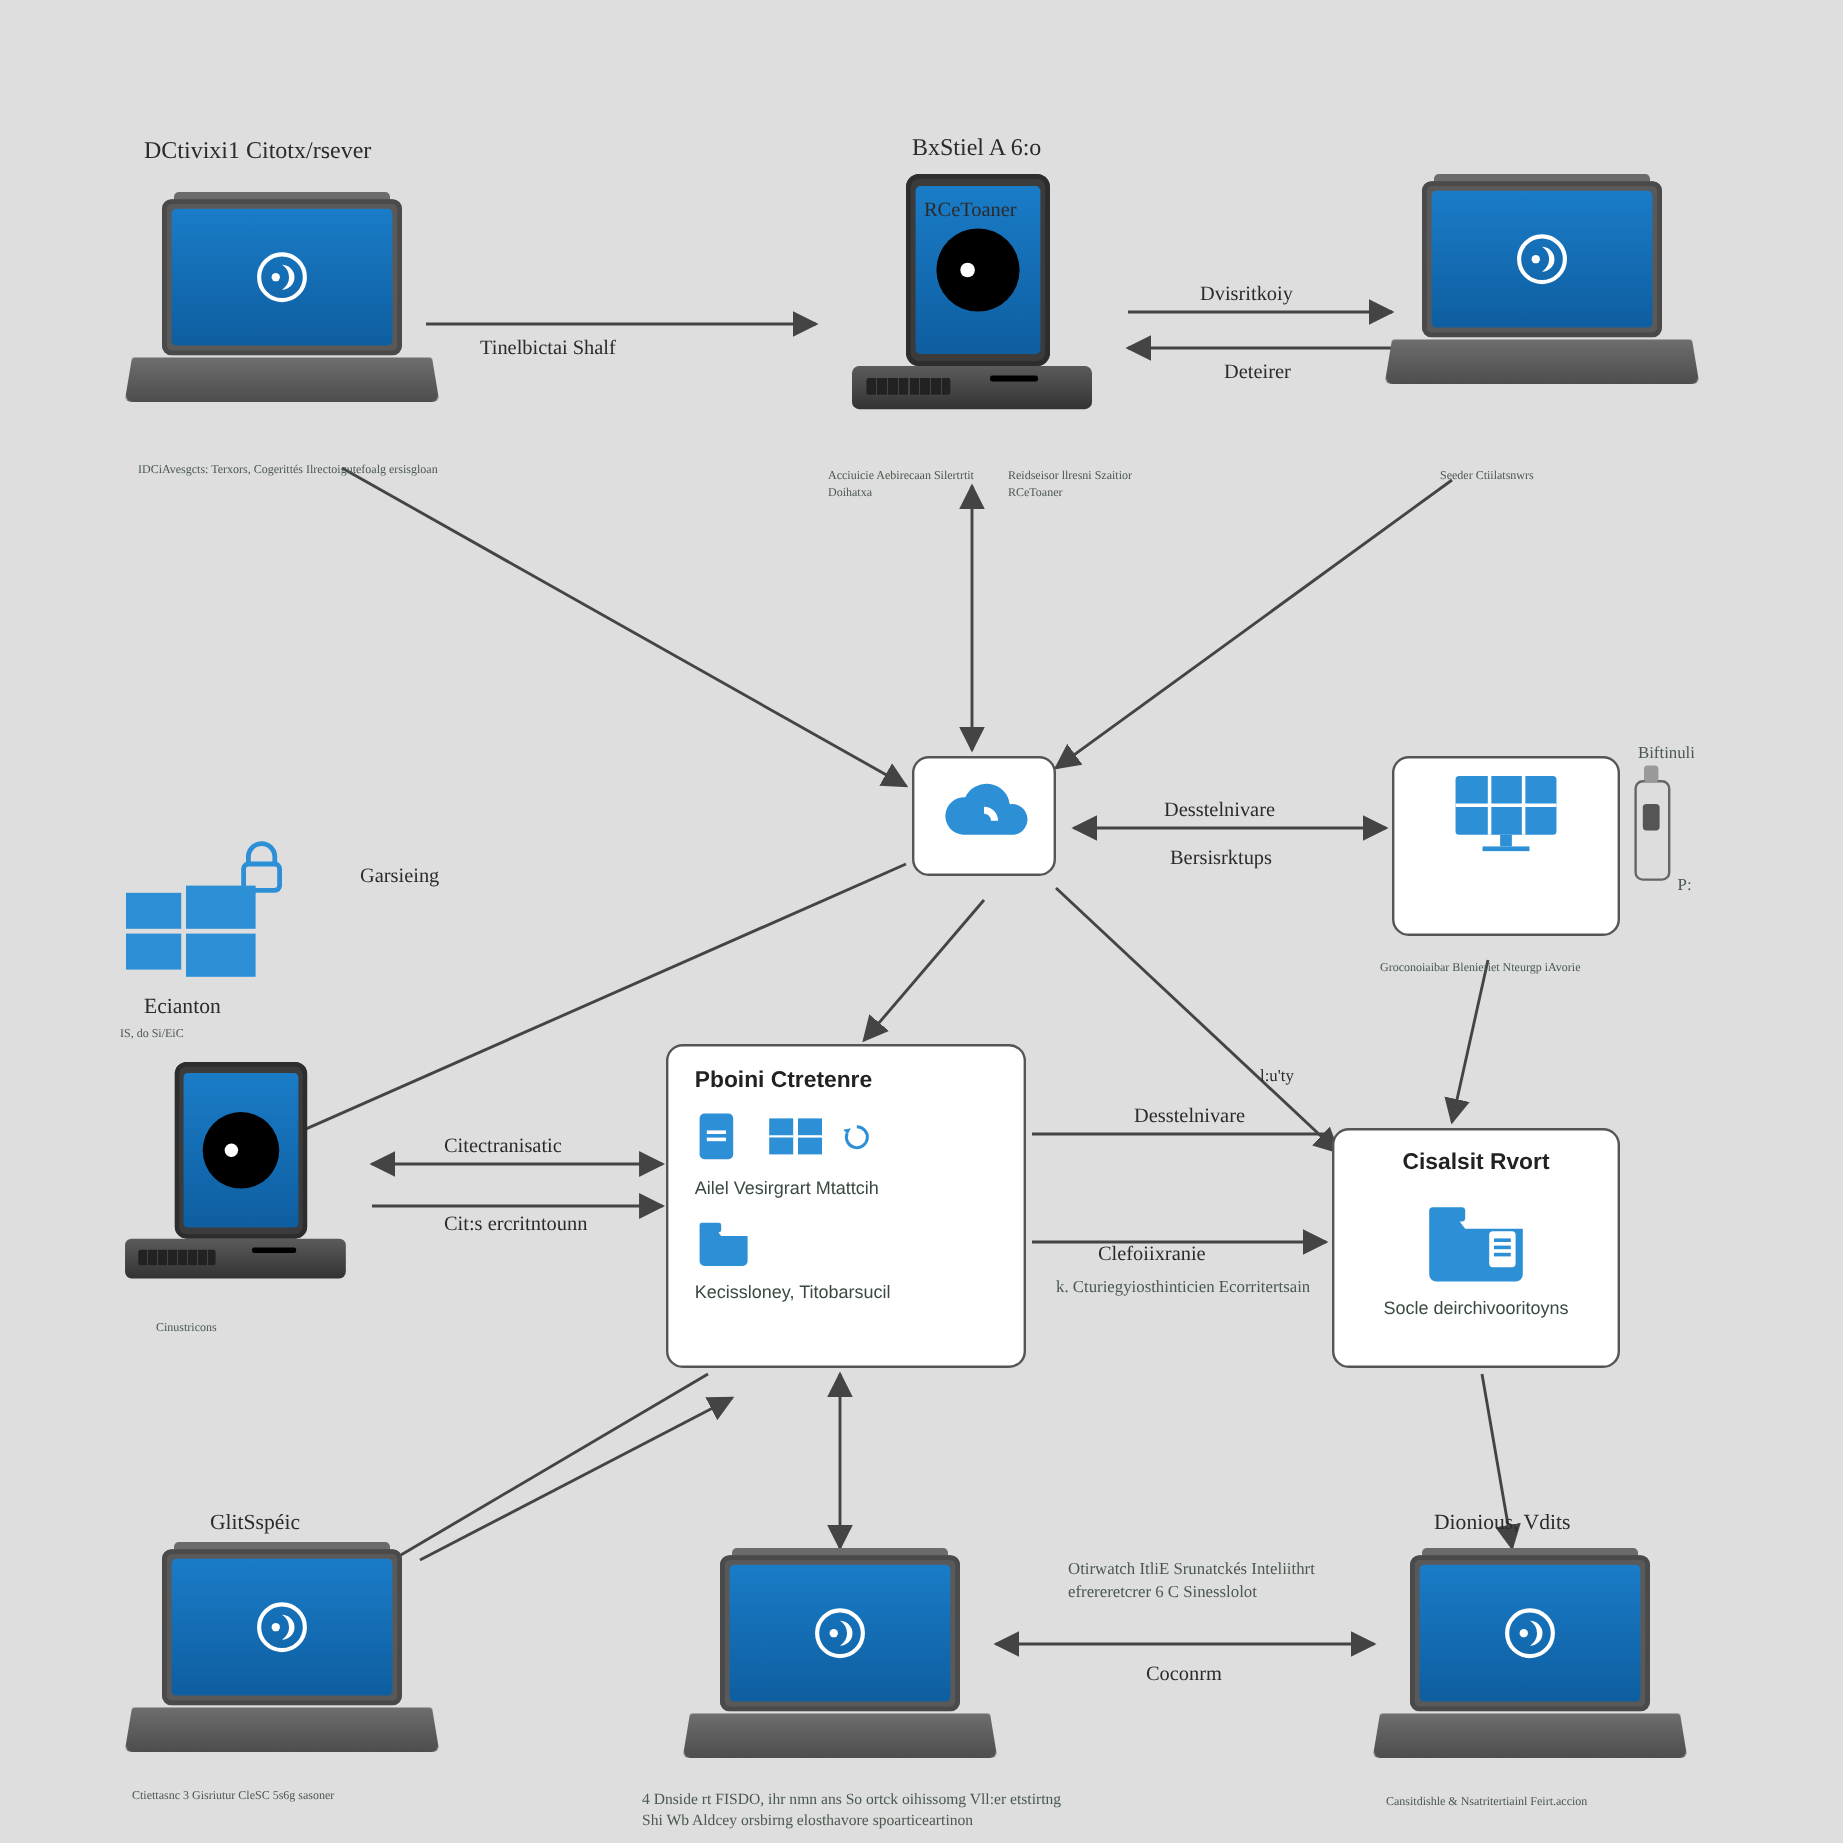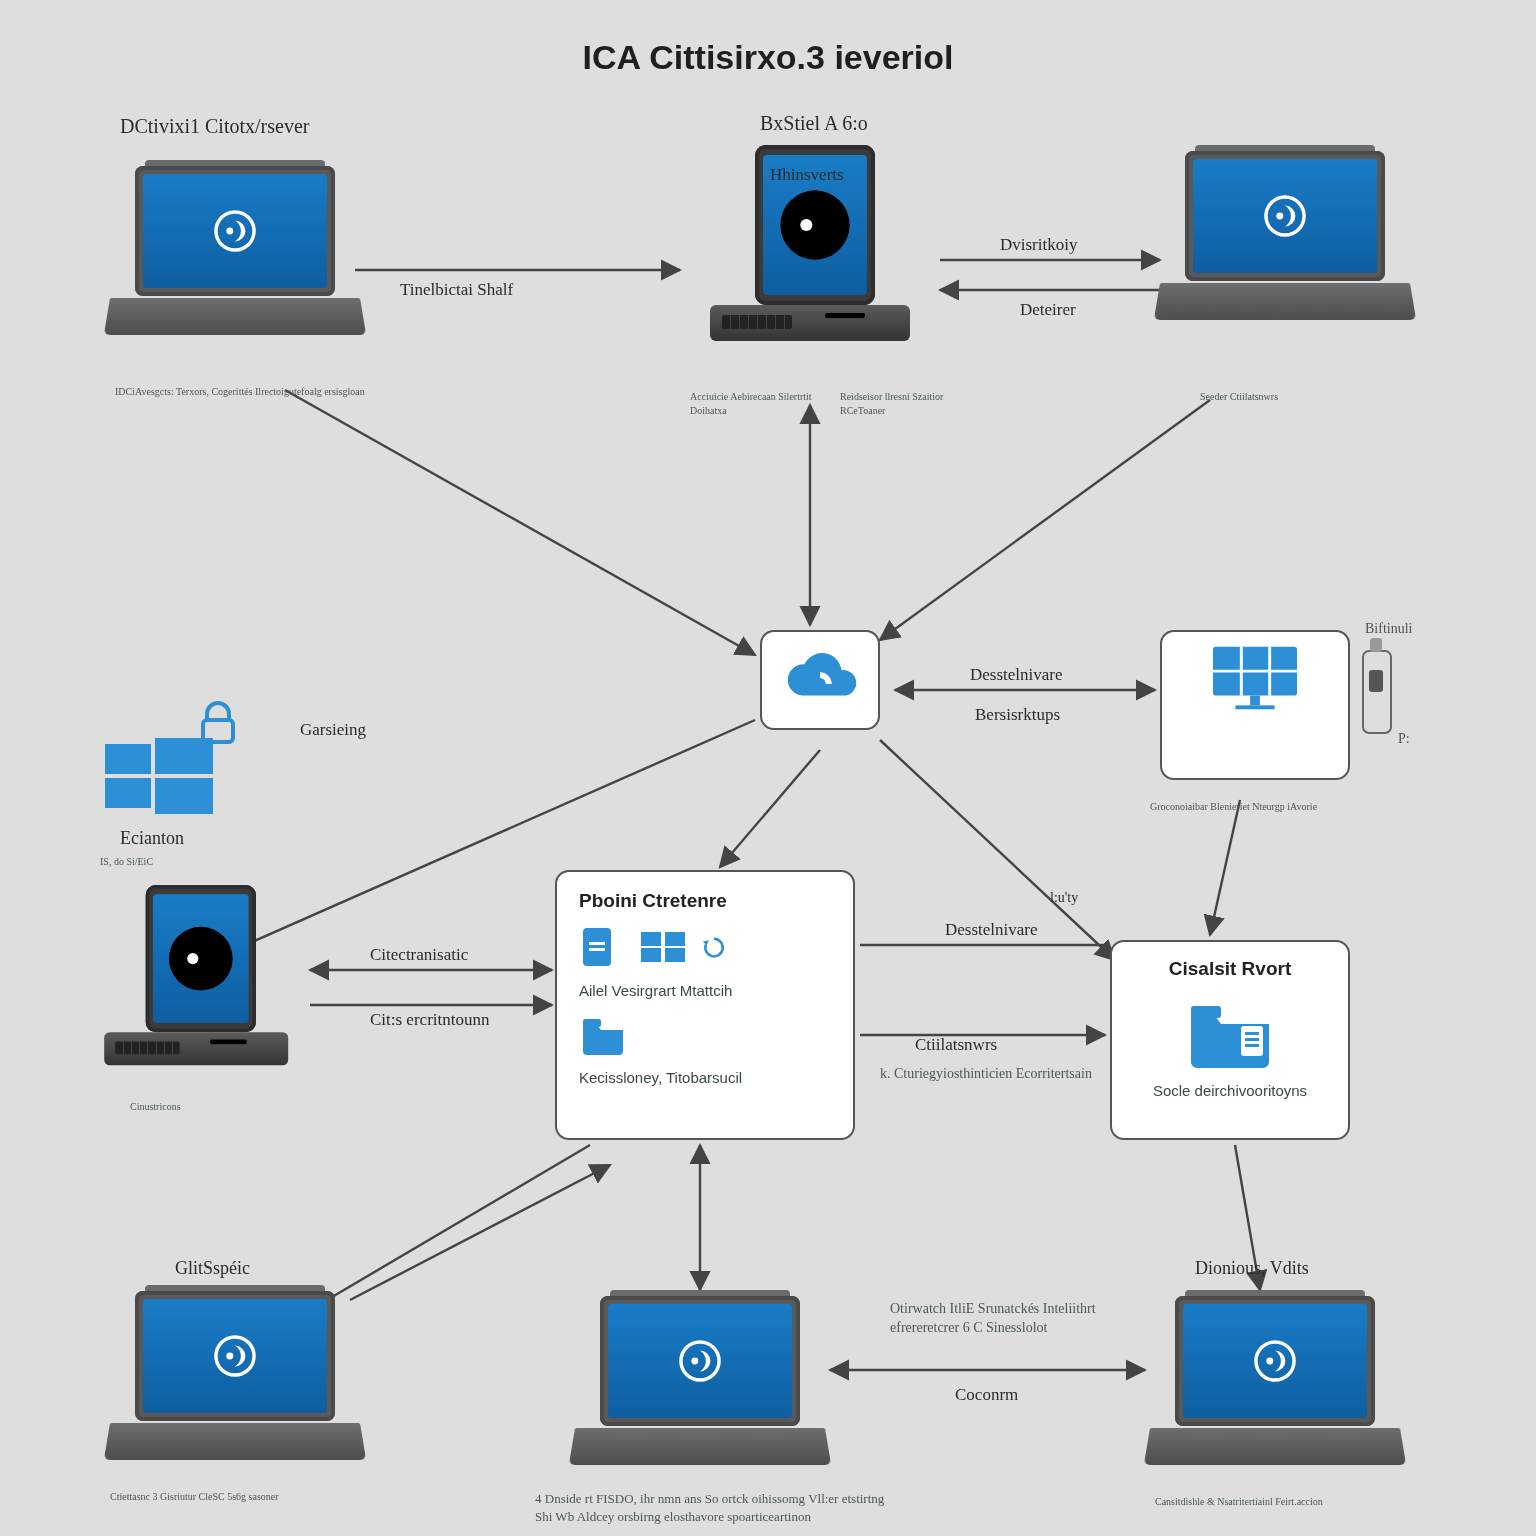--- a/index.html
+++ b/index.html
@@ -98,21 +98,20 @@
     <line x1="350" y1="1300" x2="610" y2="1165" marker-end="url(#ar)"></line>
 
     <line x1="700" y1="1145" x2="700" y2="1290" marker-start="url(#ar)" marker-end="url(#ar)"></line>
 
     <line x1="830" y1="1370" x2="1145" y2="1370" marker-start="url(#ar)" marker-end="url(#ar)"></line>
 
     <line x1="1235" y1="1145" x2="1260" y2="1290" marker-end="url(#ar)"></line>
   </g>
 </svg>
 
-<div class="title">ICA Cittisirxo.3 ieveriol</div>
 
 <div class="label" style="left:120px;top:115px">DCtivixi1 Citotx/rsever</div>
 <div class="laptop" style="left:105px;top:160px">
   <div class="hinge"></div>
       <div class="lid"></div>
   <div class="screen">
         <svg class="eye" viewBox="0 0 60 60">
           <circle class="outer" cx="30" cy="30" r="22"></circle>
           <path d="M30 18a14 14 0 0 1 0 24a10 10 0 0 0 0-24z"></path>
           <circle cx="24" cy="30" r="4" fill="#fff"></circle>
@@ -292,28 +291,28 @@
           <circle class="outer" cx="30" cy="30" r="22"></circle>
           <path d="M30 18a14 14 0 0 1 0 24a10 10 0 0 0 0-24z"></path>
           <circle cx="24" cy="30" r="4" fill="#fff"></circle>
         </svg>
       </div>
   <div class="kbd"></div>
 </div>
 <div class="sublabel" style="left:1155px;top:1495px">Cansitdishle &amp; Nsatritertiainl  Feirt.accion</div>
 
 <div class="edge-label" style="left:400px;top:280px">Tinelbictai Shalf</div>
-<div class="edge-label" style="left:770px;top:165px">Hhinsverts</div>
+<div class="edge-label" style="left:770px;top:165px">RCeToaner</div>
 <div class="edge-label" style="left:1000px;top:235px">Dvisritkoiy</div>
 <div class="edge-label" style="left:1020px;top:300px">Deteirer</div>
 <div class="edge-label" style="left:970px;top:665px">Desstelnivare</div>
 <div class="edge-label" style="left:975px;top:705px">Bersisrktups</div>
 <div class="edge-label" style="left:300px;top:720px">Garsieing</div>
 <div class="edge-label" style="left:370px;top:945px">Citectranisatic</div>
 <div class="edge-label" style="left:370px;top:1010px">Cit:s ercritntounn</div>
 <div class="edge-label" style="left:945px;top:920px">Desstelnivare</div>
 <div class="edge-label" style="left:1050px;top:890px;font-size:14px">l:u'ty</div>
-<div class="edge-label" style="left:915px;top:1035px">Ctiilatsnwrs</div>
+<div class="edge-label" style="left:915px;top:1035px">Clefoiixranie</div>
 <div class="sublabel" style="left:880px;top:1065px;font-size:14px">k. Cturiegyiosthinticien  Ecorritertsain</div>
 <div class="sublabel" style="left:890px;top:1300px;font-size:14px;max-width:230px">Otirwatch ItliE Srunatckés  Inteliithrt efrereretcrer 6  C Sinesslolot</div>
 <div class="edge-label" style="left:955px;top:1385px">Coconrm</div>
 
 </div>
 
 </body></html>

